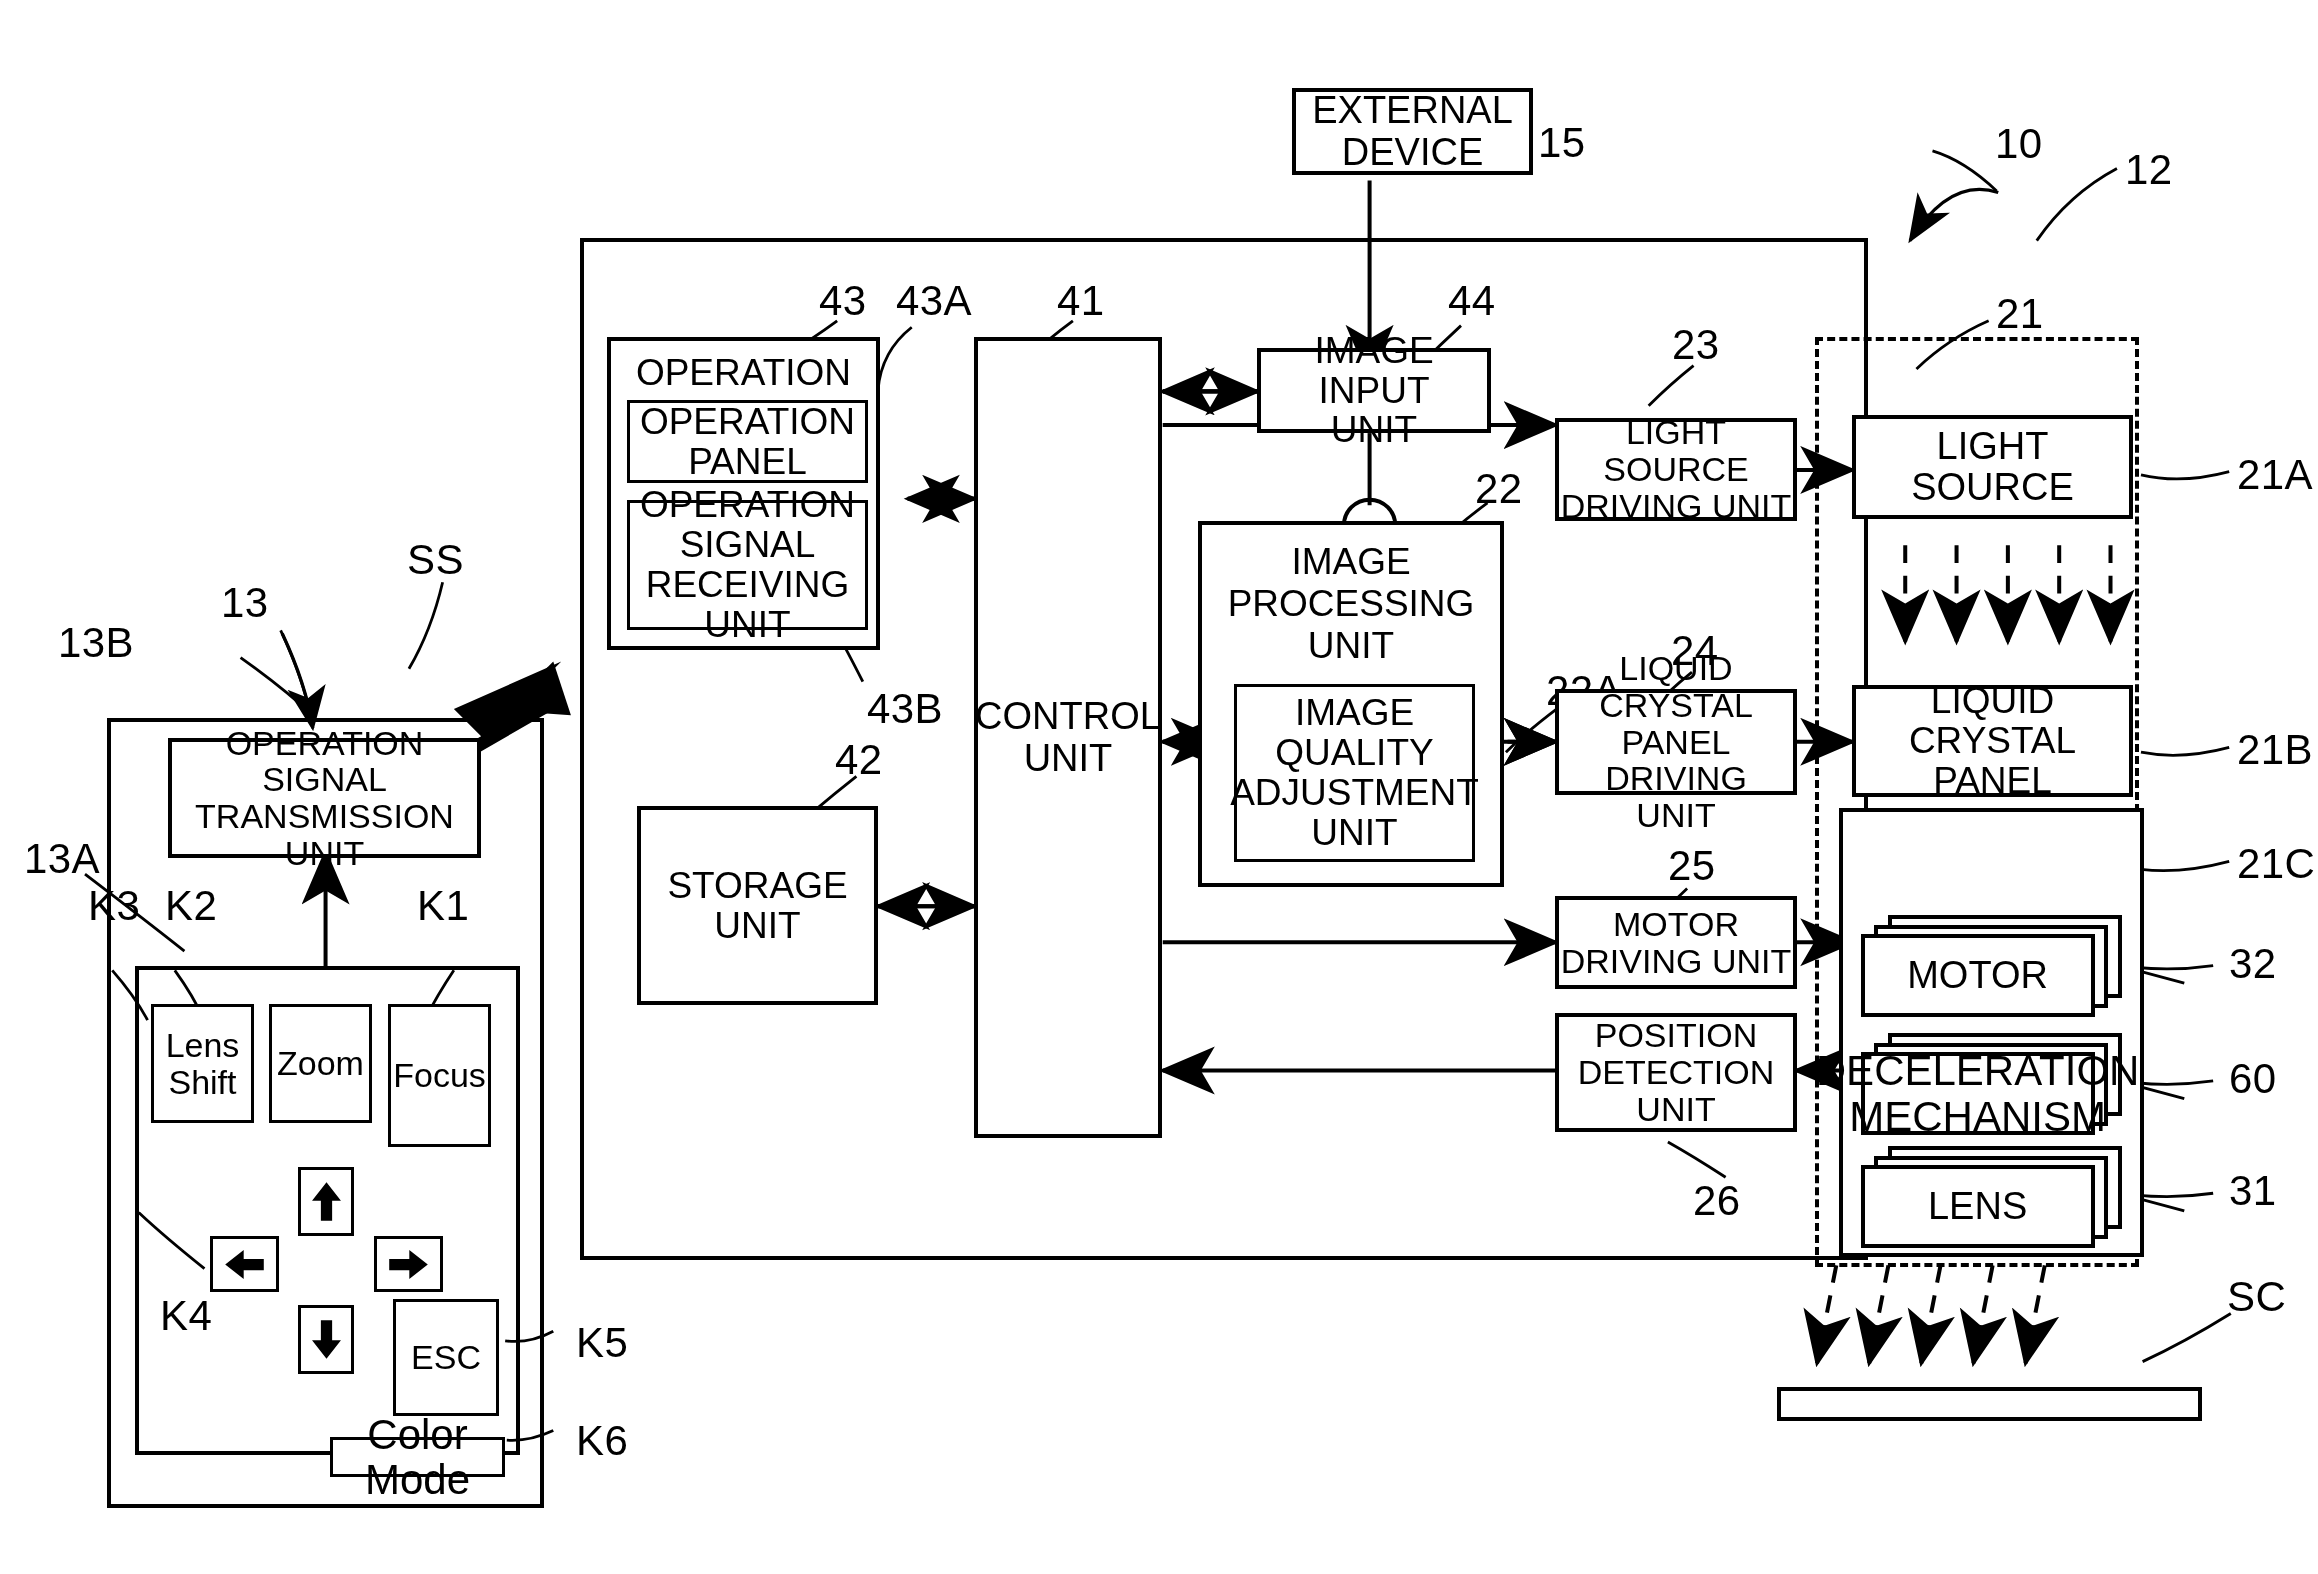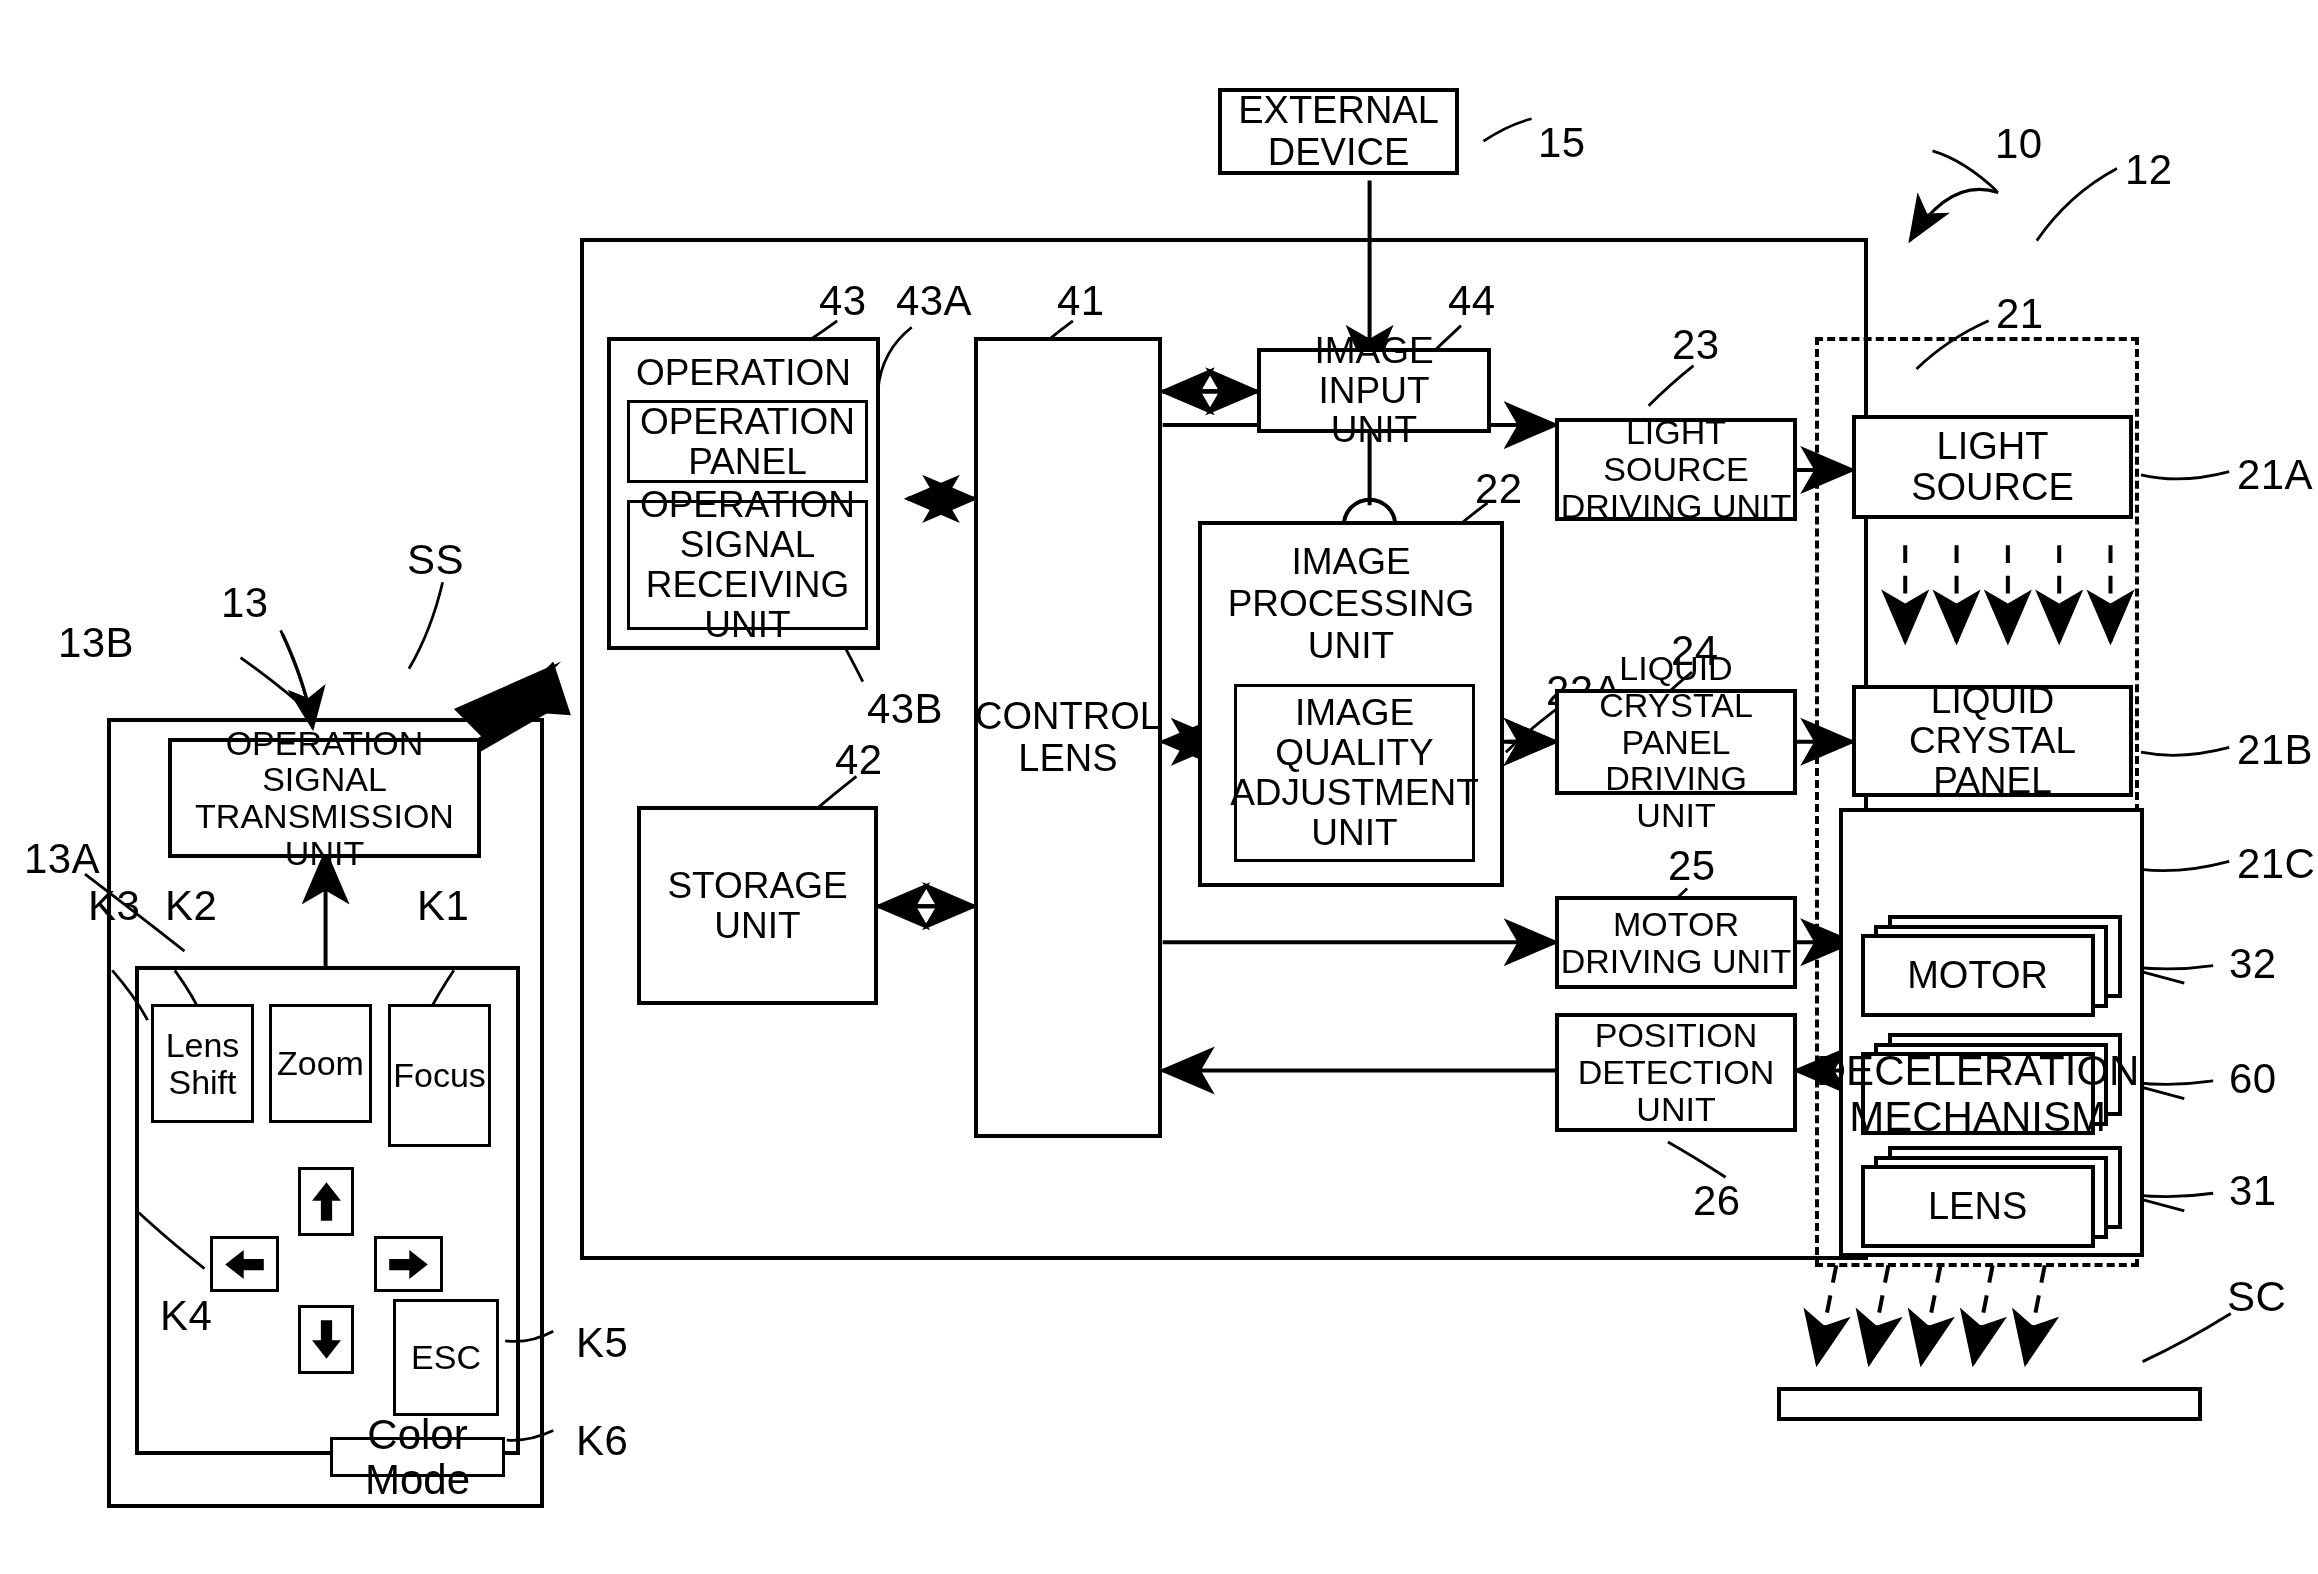--- a/index.html
+++ b/index.html
@@ -144,21 +144,21 @@
 
     <g stroke="#000" stroke-width="4" fill="none">
       <path d="M352,790 q30,64 38,118" marker-end="url(#ah)"></path>
     </g>
 
     <g stroke="#000" stroke-width="4" fill="none">
       <path d="M2492,240 q-60,-20 -110,60" marker-end="url(#ahs)"></path>
     </g>
   </svg>
 
-  <div class="box t36" style="left:1218px;top:88px;width:241px;height:87px;">
+  <div class="box t36" style="left:1292px;top:88px;width:241px;height:87px;">
     <span style="white-space:pre-line;">EXTERNAL
 DEVICE</span>
   </div>
   <div class="reflbl" style="left:1538px;top:119px;">15</div>
 
   <div class="box nofill" style="left:580px;top:238px;width:1288px;height:1022px;"></div>
   <div class="reflbl" style="left:2125px;top:146px;">12</div>
   <div class="reflbl" style="left:1995px;top:120px;">10</div>
 
   <div class="group" style="left:607px;top:337px;width:273px;height:313px;">
@@ -178,21 +178,21 @@
   <div class="reflbl" style="left:867px;top:685px;">43B</div>
 
   <div class="box t34" style="left:637px;top:806px;width:241px;height:199px;">
     <span style="white-space:pre-line;">STORAGE
 UNIT</span>
   </div>
   <div class="reflbl" style="left:835px;top:736px;">42</div>
 
   <div class="box t36" style="left:974px;top:337px;width:188px;height:801px;">
     <span style="white-space:pre-line;">CONTROL
-LENS</span>
+UNIT</span>
   </div>
   <div class="reflbl" style="left:1057px;top:277px;">41</div>
 
   <div class="box t34" style="left:1257px;top:348px;width:234px;height:85px;">
     <span style="white-space:pre-line;">IMAGE INPUT
 UNIT</span>
   </div>
   <div class="reflbl" style="left:1448px;top:277px;">44</div>
 
   <div class="group" style="left:1198px;top:521px;width:306px;height:366px;">

